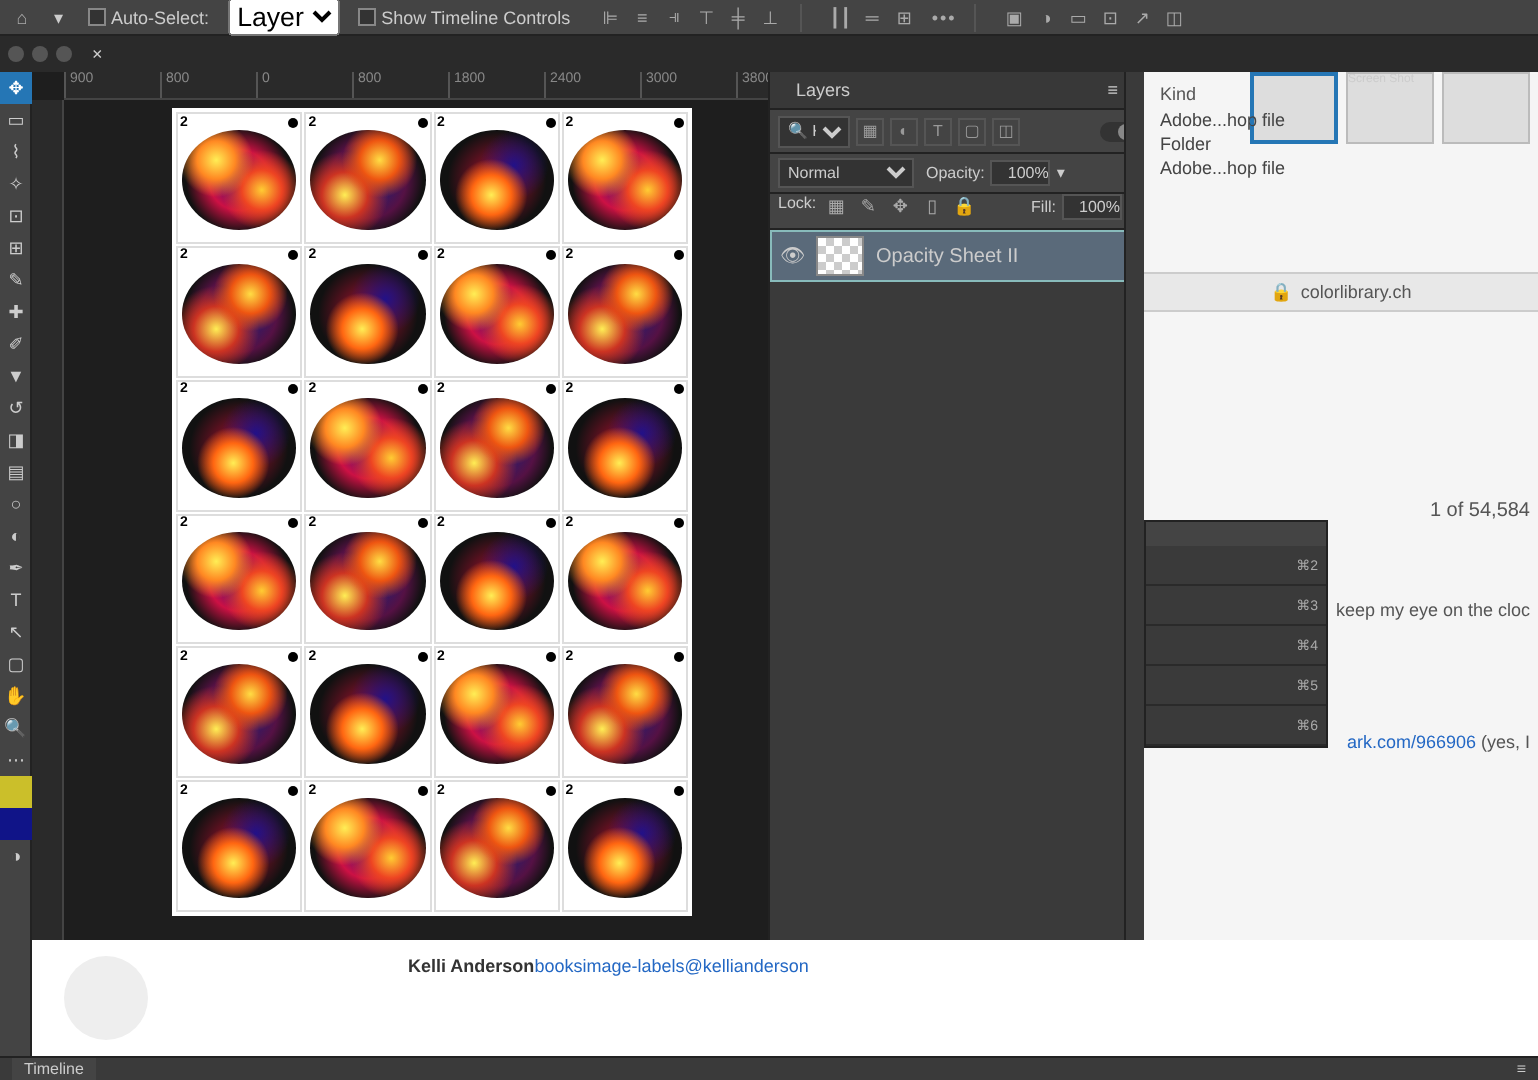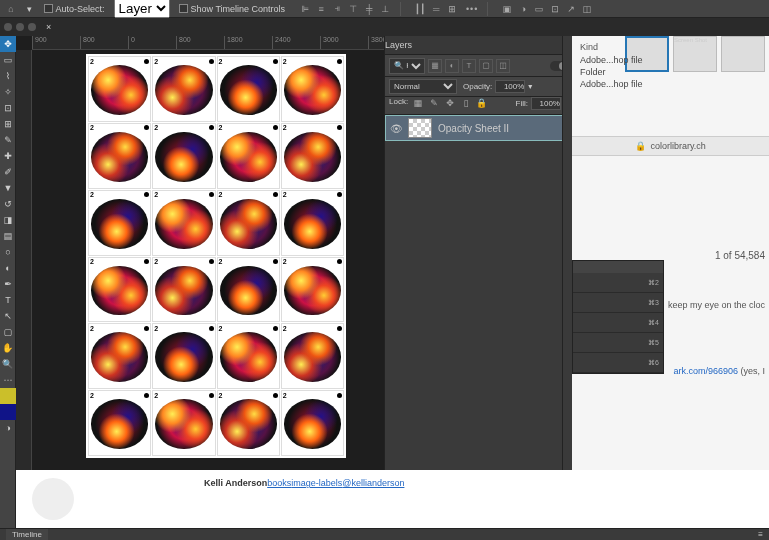--- a/index.html
+++ b/index.html
@@ -38,21 +38,21 @@
  radial-gradient(circle at 60% 30%, #ffdd44 0%, #ee5511 20%, transparent 38%),
  radial-gradient(circle at 30% 65%, #ffee55 0%, #cc3322 22%, transparent 42%),
  radial-gradient(circle at 50% 50%, #112288 0%, #551144 50%, #111 72%)}
 .v3 .cell-img{background:
  radial-gradient(circle at 45% 65%, #ffee55 0%, #ff6611 22%, transparent 40%),
  radial-gradient(circle at 65% 35%, #221188 0%, transparent 35%),
  radial-gradient(circle at 50% 50%, #bb1133 0%, #111 65%)}
 .cell-foot{height:4px;font-size:4px;color:#555;overflow:hidden;padding:0 1px}
 .status{position:absolute;bottom:0;left:0;right:0;height:14px;background:#2a2a2a;display:flex;align-items:center;font-size:8px;gap:16px;padding:0 4px;color:#aaa}
 .panels{width:188px;background:#444;display:flex;flex-direction:column;border-left:1px solid #222}
-.panel-tab{height:19px;background:#383838;display:flex;align-items:center;padding:0 0;font-size:9px;color:#ccc;border-bottom:1px solid #222}
+.panel-tab{height:19px;background:#383838;display:flex;align-items:center;padding:0 13px;font-size:9px;color:#ccc;border-bottom:1px solid #222}
 .lyr-filter{height:22px;display:flex;align-items:center;gap:3px;padding:0 4px;border-bottom:1px solid #222}
 .lyr-filter select{background:#333;color:#ccc;border:1px solid #555;font-size:8px;height:16px;width:36px}
 .lyr-filter .fi{width:14px;height:14px;border:1px solid #555;display:flex;align-items:center;justify-content:center;color:#999;font-size:8px}
 .toggle{width:18px;height:10px;background:#333;border-radius:5px;margin-left:auto;position:relative}
 .toggle::after{content:"";position:absolute;right:1px;top:1px;width:8px;height:8px;background:#888;border-radius:50%}
 .lyr-mode{height:20px;display:flex;align-items:center;gap:6px;padding:0 4px;border-bottom:1px solid #222;font-size:8px}
 .lyr-mode select{background:#333;color:#ccc;border:1px solid #555;font-size:8px;height:15px;width:68px}
 .pct{display:flex;align-items:center;gap:3px}
 .pct input{width:30px;height:13px;background:#333;border:1px solid #555;color:#ccc;font-size:8px;text-align:right}
 .lyr-lock{height:18px;display:flex;align-items:flex-start;gap:4px;padding:0 4px;border-bottom:1px solid #222;font-size:8px}
@@ -74,21 +74,21 @@
 .pagecount{position:absolute;top:214px;right:4px;font-size:10px;color:#555}
 .dark-panel{position:absolute;top:224px;left:0;width:92px;background:#3a3a3a;border:1px solid #222}
 .dp-head{height:12px;background:#444}
 .dp-row{height:20px;border-bottom:1px solid #2a2a2a;display:flex;align-items:center;justify-content:flex-end;padding:0 4px;font-size:7px;color:#aaa}
 .snip{position:absolute;right:4px;font-size:9px;color:#555}
 .snip a{color:#2468c4}
 .timeline{position:absolute;bottom:0;left:0;right:0;height:12px;background:#3a3a3a;display:flex;align-items:center;padding:0 6px;font-size:8px;border-top:1px solid #222}
 .timeline .tab{background:#444;padding:1px 6px}
 .bottom-white{position:absolute;bottom:12px;left:16px;right:0;height:58px;background:#fff;display:flex;align-items:flex-start;padding:8px 16px;font-size:9px;color:#666;gap:10px}
 .bottom-white .author{font-weight:bold;color:#333}
-.bottom-white .link{color:#2468c4;text-decoration:underline}
+.bottom-white .link{color:#2468c4;}
 .avatar-slot{width:42px;height:42px;border-radius:50%;background:#eee}
 .collapsed-strip{position:absolute;top:36px;right:197px;width:10px;bottom:70px;background:#3a3a3a;border-left:1px solid #222}
 </style>
 </head>
 <body>
 
 <div class="app">
  <div class="options-bar">
   <div class="opt-icon">⌂</div>
   <div class="opt-item">

